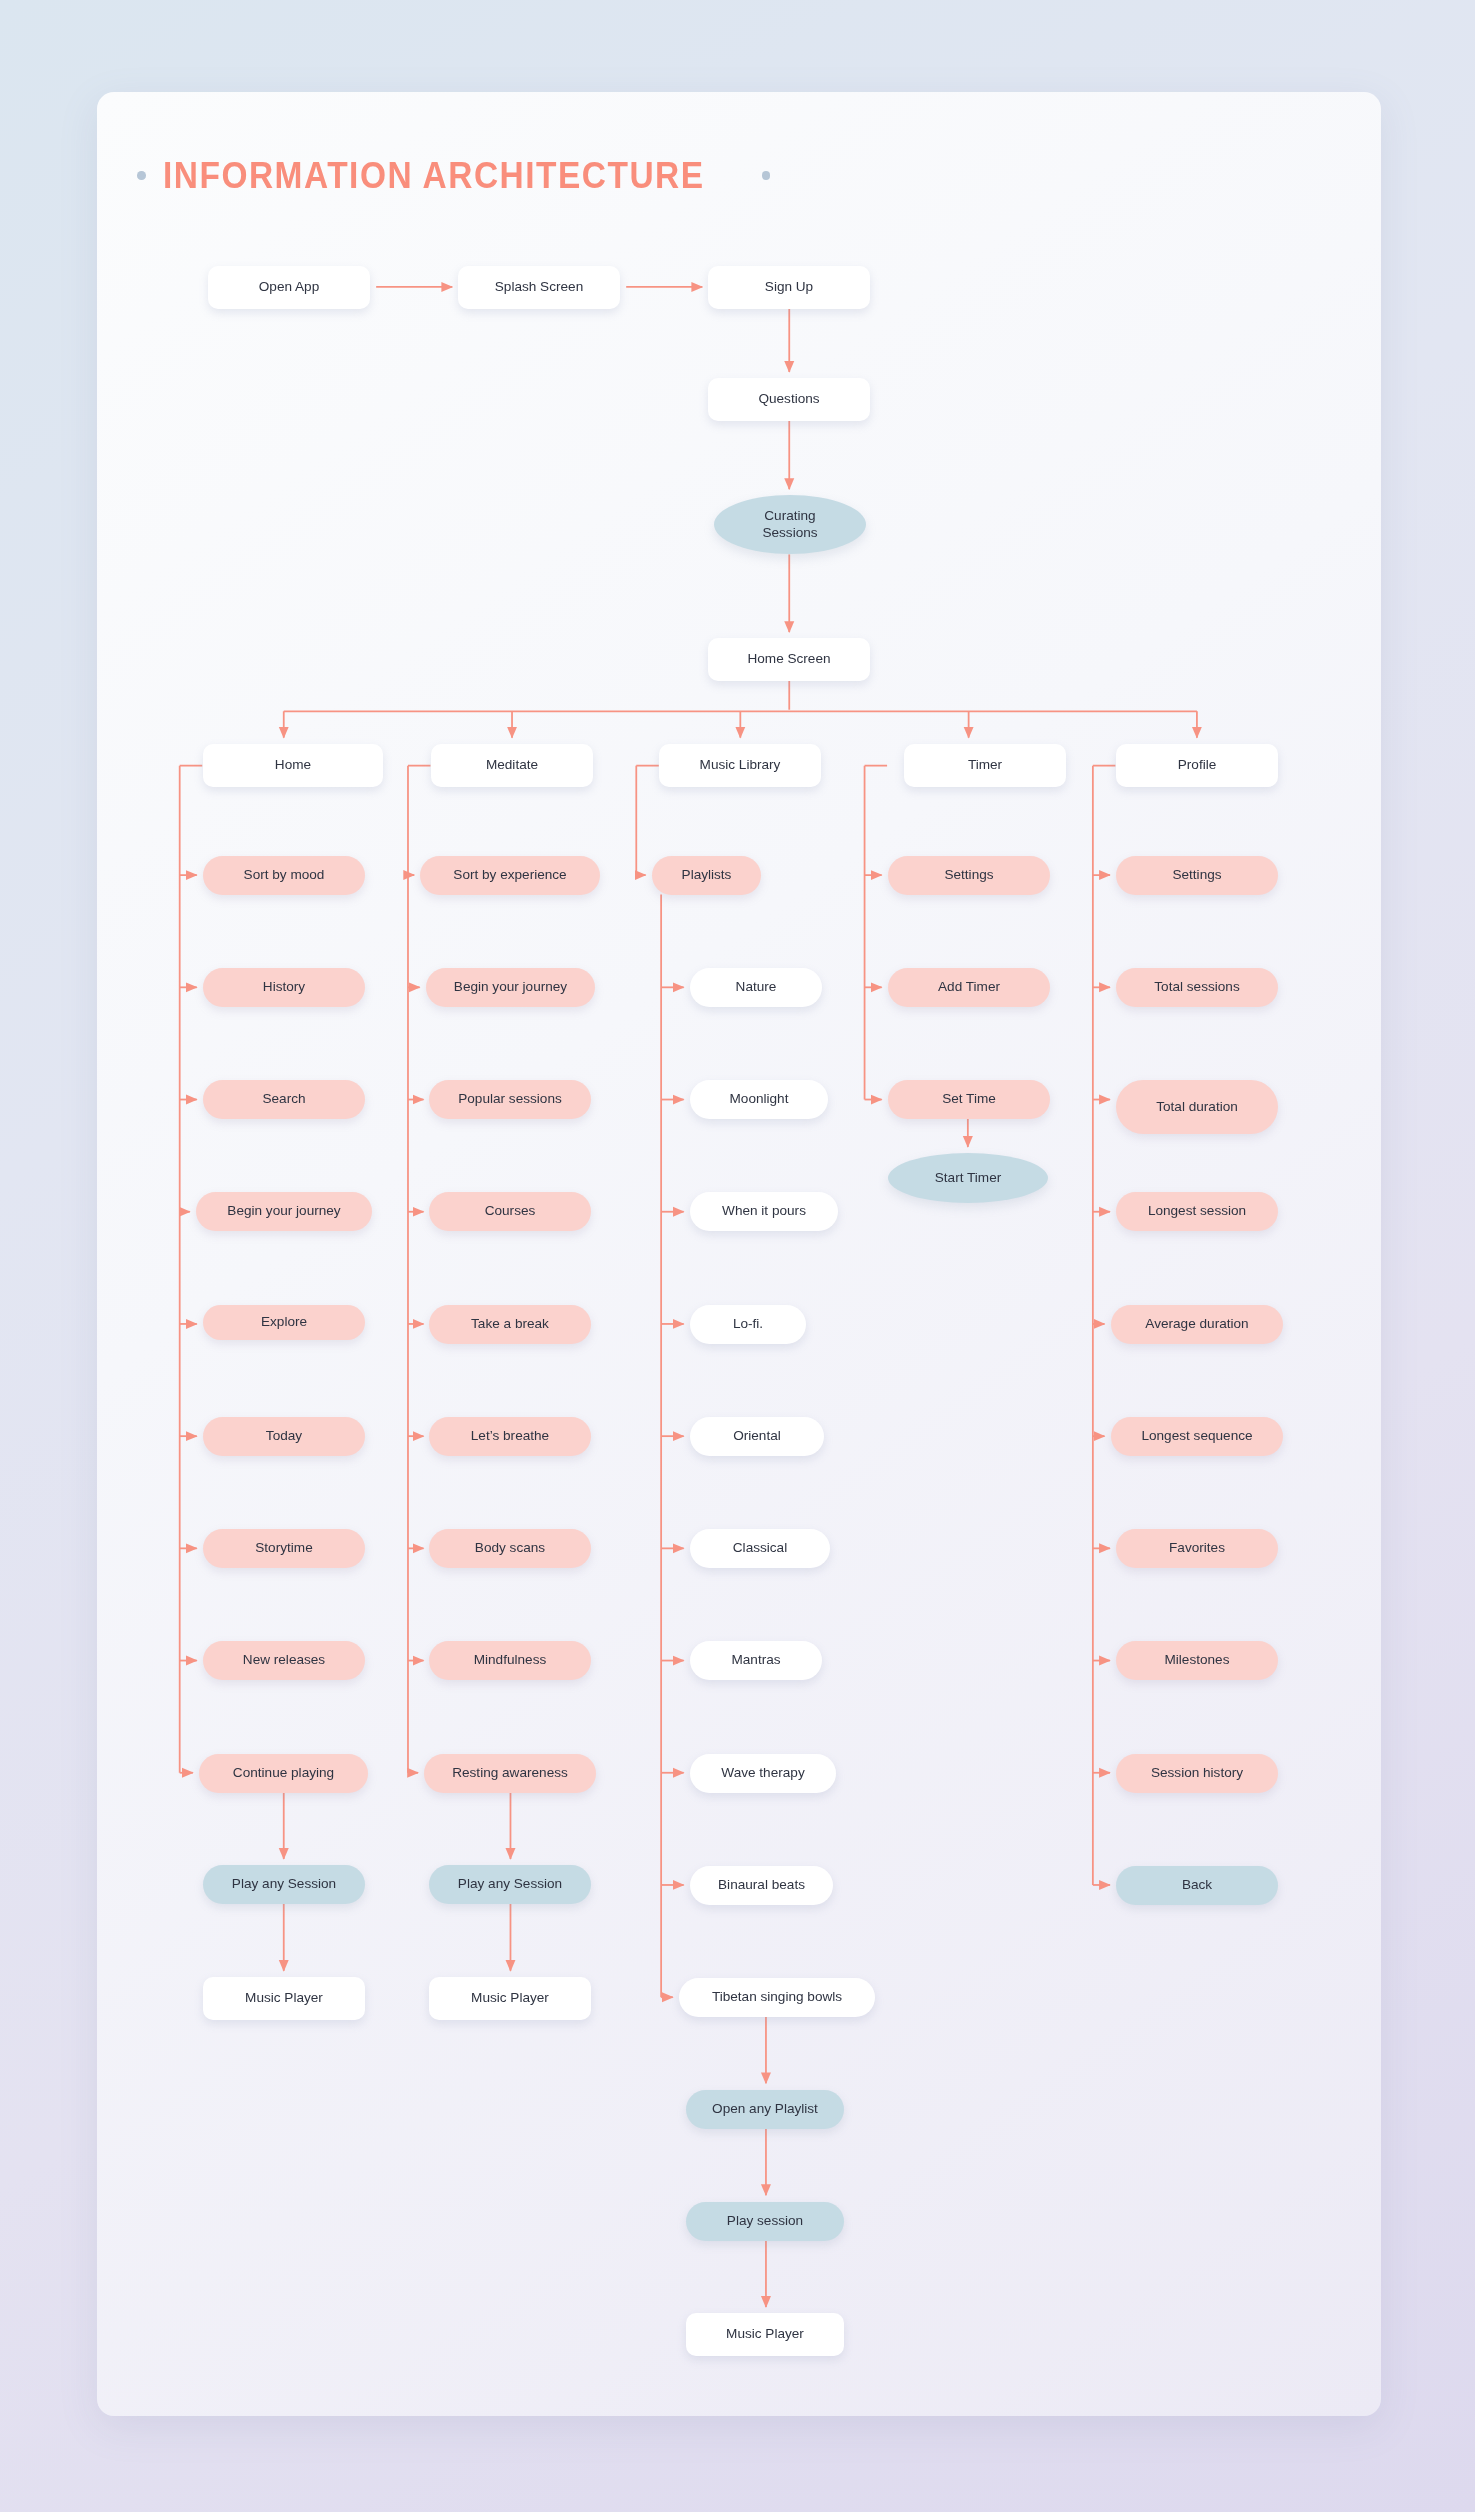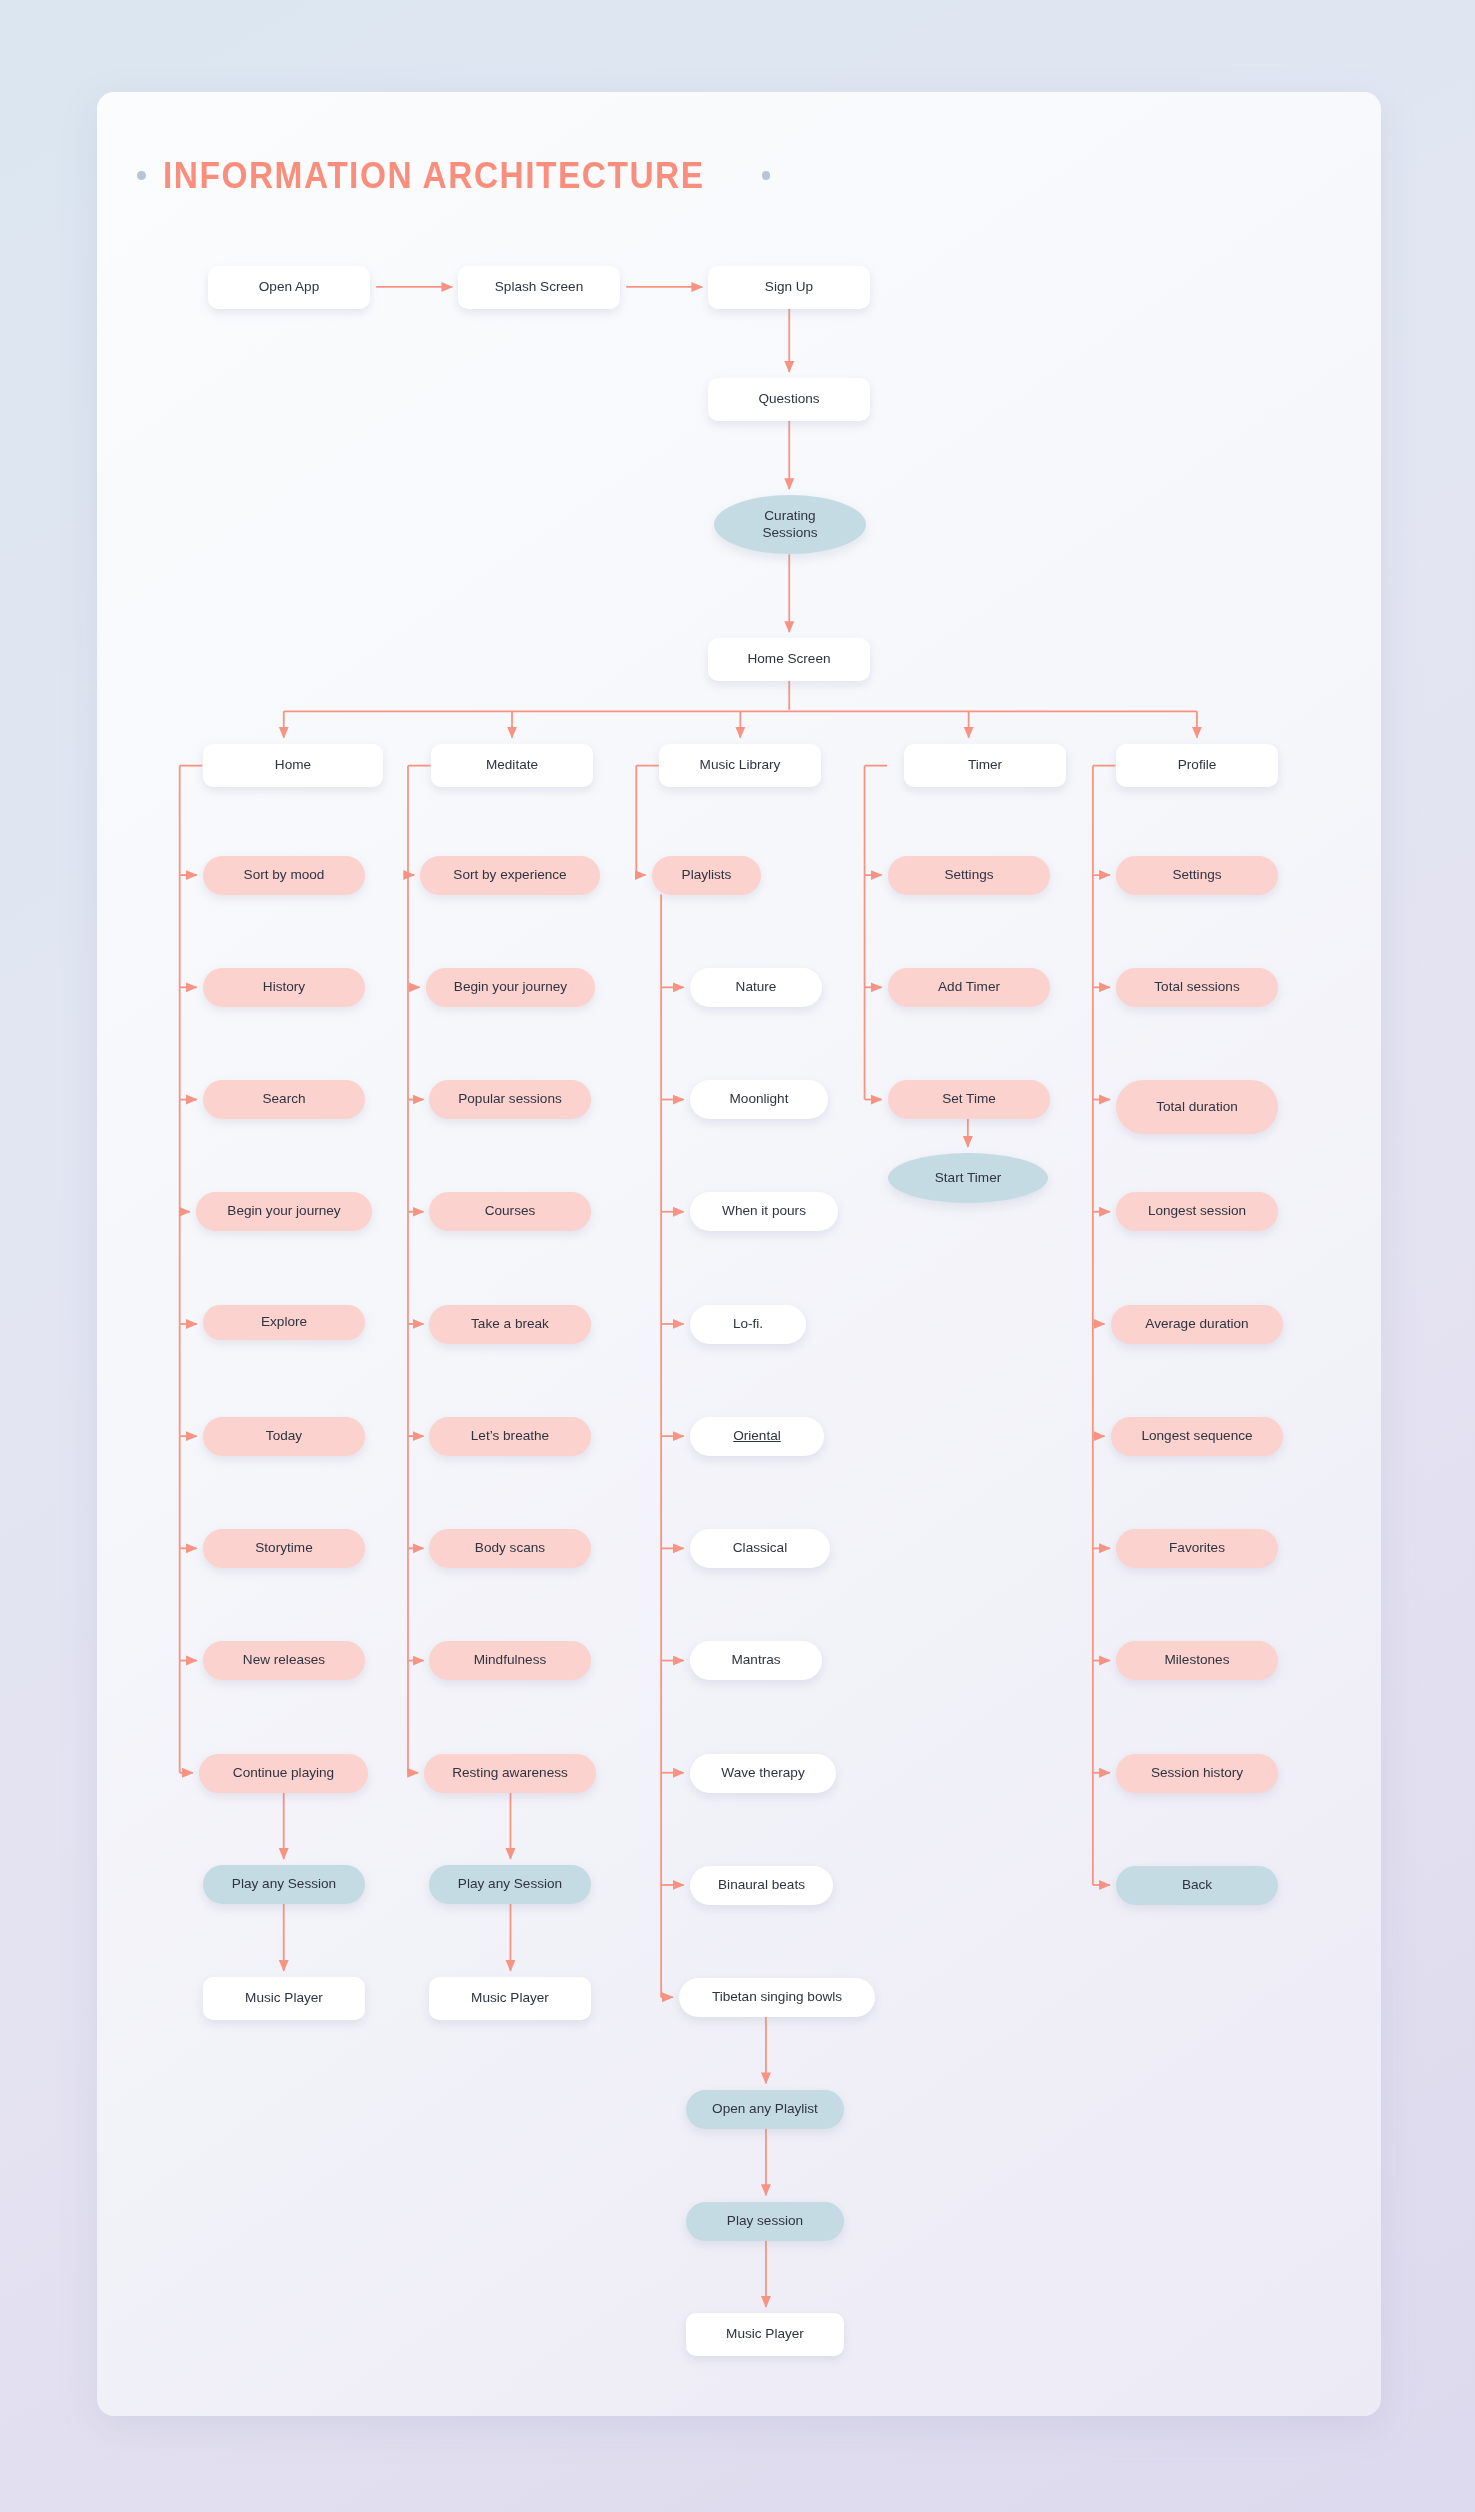--- a/index.html
+++ b/index.html
@@ -194,21 +194,21 @@
       <div class="node n-pill-pink" style="left: 429px; top: 1641px; width: 162px; height: 39px;">Mindfulness</div>
       <div class="node n-pill-pink" style="left: 424px; top: 1754px; width: 172px; height: 39px;">Resting awareness</div>
       <div class="node n-pill-blue" style="left: 429px; top: 1865px; width: 162px; height: 39px;">Play any Session</div>
       <div class="node n-box" style="left: 429px; top: 1977px; width: 162px; height: 43px;">Music Player</div>
       <div class="node n-box" style="left: 659px; top: 744px; width: 162px; height: 43px;">Music Library</div>
       <div class="node n-pill-pink" style="left: 652px; top: 856px; width: 109px; height: 39px;">Playlists</div>
       <div class="node n-pill-white" style="left: 690px; top: 968px; width: 132px; height: 39px;">Nature</div>
       <div class="node n-pill-white" style="left: 690px; top: 1080px; width: 138px; height: 39px;">Moonlight</div>
       <div class="node n-pill-white" style="left: 690px; top: 1192px; width: 148px; height: 39px;">When it pours</div>
       <div class="node n-pill-white" style="left: 690px; top: 1305px; width: 116px; height: 39px;">Lo-fi.</div>
-      <div class="node n-pill-white" style="left: 690px; top: 1417px; width: 134px; height: 39px; text-decoration: underline;">Oriental</div>
+      <div class="node n-pill-white" style="left: 690px; top: 1417px; width: 134px; height: 39px;">Oriental</div>
       <div class="node n-pill-white" style="left: 690px; top: 1529px; width: 140px; height: 39px;">Classical</div>
       <div class="node n-pill-white" style="left: 690px; top: 1641px; width: 132px; height: 39px;">Mantras</div>
       <div class="node n-pill-white" style="left: 690px; top: 1754px; width: 146px; height: 39px;">Wave therapy</div>
       <div class="node n-pill-white" style="left: 690px; top: 1866px; width: 143px; height: 39px;">Binaural beats</div>
       <div class="node n-pill-white" style="left: 679px; top: 1978px; width: 196px; height: 39px;">Tibetan singing bowls</div>
       <div class="node n-pill-blue" style="left: 686px; top: 2090px; width: 158px; height: 39px;">Open any Playlist</div>
       <div class="node n-pill-blue" style="left: 686px; top: 2202px; width: 158px; height: 39px;">Play session</div>
       <div class="node n-box" style="left: 686px; top: 2313px; width: 158px; height: 43px;">Music Player</div>
       <div class="node n-box" style="left: 888px; top: 744px; width: 162px; height: 43px; margin-left: 16px;">Timer</div>
       <div class="node n-pill-pink" style="left: 888px; top: 856px; width: 162px; height: 39px;">Settings</div>

